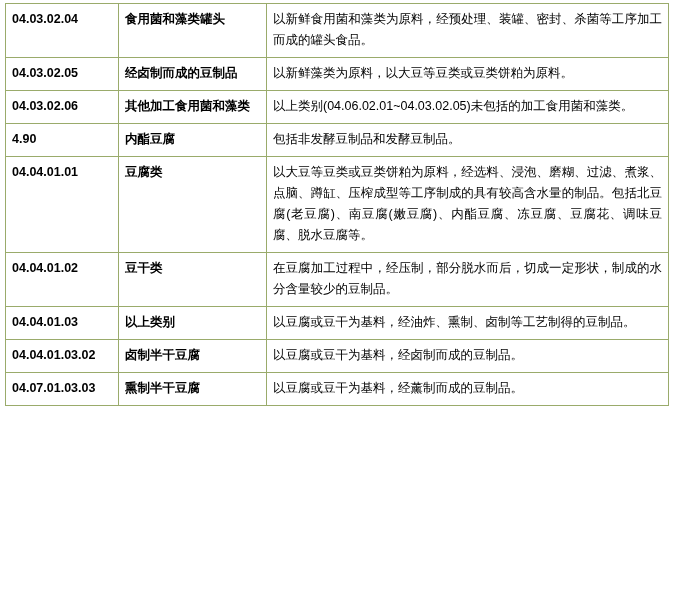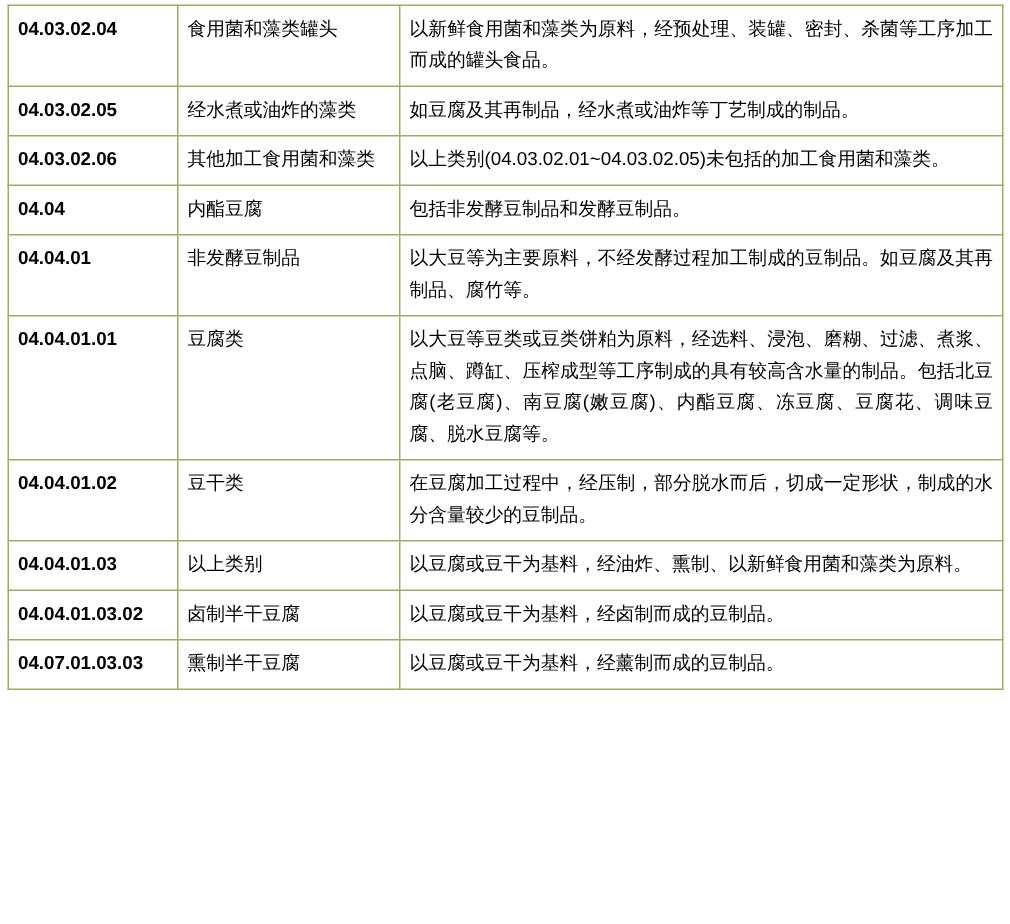--- a/index.html
+++ b/index.html
@@ -34,21 +34,21 @@
     padding: 5px 6px 6px 6px;
     font-size: 12.5px;
     line-height: 21px;
     font-family: "Liberation Sans", "DejaVu Sans", sans-serif;
   }
   td.code {
     font-weight: bold;
     word-break: break-all;
   }
   td.name {
-    font-weight: normal;
+    font-weight: bold;
   }
   td.desc {
     text-align: justify;
     text-justify: inter-ideograph;
   }
 </style>
 </head>
 <body>
 
 <div class="page">
@@ -59,52 +59,47 @@
       <col class="c-desc">
     </colgroup>
     <tbody>
       <tr>
         <td class="code">04.03.02.04</td>
         <td class="name">食用菌和藻类罐头</td>
         <td class="desc">以新鲜食用菌和藻类为原料，经预处理、装罐、密封、杀菌等工序加工而成的罐头食品。</td>
       </tr>
       <tr>
         <td class="code">04.03.02.05</td>
-        <td class="name">经水煮或油炸的藻类</td>
-        <td class="desc">如豆腐及其再制品，经水煮或油炸等丁艺制成的制品。</td>
+        <td class="name">经卤制而成的豆制品</td>
+        <td class="desc">以新鲜藻类为原料，以大豆等豆类或豆类饼粕为原料。</td>
       </tr>
       <tr>
         <td class="code">04.03.02.06</td>
         <td class="name">其他加工食用菌和藻类</td>
-        <td class="desc">以上类别(04.03.02.01~04.03.02.05)未包括的加工食用菌和藻类。</td>
+        <td class="desc">以上类别(04.06.02.01~04.03.02.05)未包括的加工食用菌和藻类。</td>
       </tr>
       <tr>
-        <td class="code">04.04</td>
+        <td class="code">4.90</td>
         <td class="name">内酯豆腐</td>
         <td class="desc">包括非发酵豆制品和发酵豆制品。</td>
-      </tr>
-      <tr>
-        <td class="code">04.04.01</td>
-        <td class="name">非发酵豆制品</td>
-        <td class="desc">以大豆等为主要原料，不经发酵过程加工制成的豆制品。如豆腐及其再制品、腐竹等。</td>
       </tr>
       <tr>
         <td class="code">04.04.01.01</td>
         <td class="name">豆腐类</td>
         <td class="desc">以大豆等豆类或豆类饼粕为原料，经选料、浸泡、磨糊、过滤、煮浆、点脑、蹲缸、压榨成型等工序制成的具有较高含水量的制品。包括北豆腐(老豆腐)、南豆腐(嫩豆腐)、内酯豆腐、冻豆腐、豆腐花、调味豆腐、脱水豆腐等。</td>
       </tr>
       <tr>
         <td class="code">04.04.01.02</td>
         <td class="name">豆干类</td>
         <td class="desc">在豆腐加工过程中，经压制，部分脱水而后，切成一定形状，制成的水分含量较少的豆制品。</td>
       </tr>
       <tr>
         <td class="code">04.04.01.03</td>
         <td class="name">以上类别</td>
-        <td class="desc">以豆腐或豆干为基料，经油炸、熏制、以新鲜食用菌和藻类为原料。</td>
+        <td class="desc">以豆腐或豆干为基料，经油炸、熏制、卤制等工艺制得的豆制品。</td>
       </tr>
       <tr>
         <td class="code">04.04.01.03.02</td>
         <td class="name">卤制半干豆腐</td>
         <td class="desc">以豆腐或豆干为基料，经卤制而成的豆制品。</td>
       </tr>
       <tr>
         <td class="code">04.07.01.03.03</td>
         <td class="name">熏制半干豆腐</td>
         <td class="desc">以豆腐或豆干为基料，经薰制而成的豆制品。</td>

